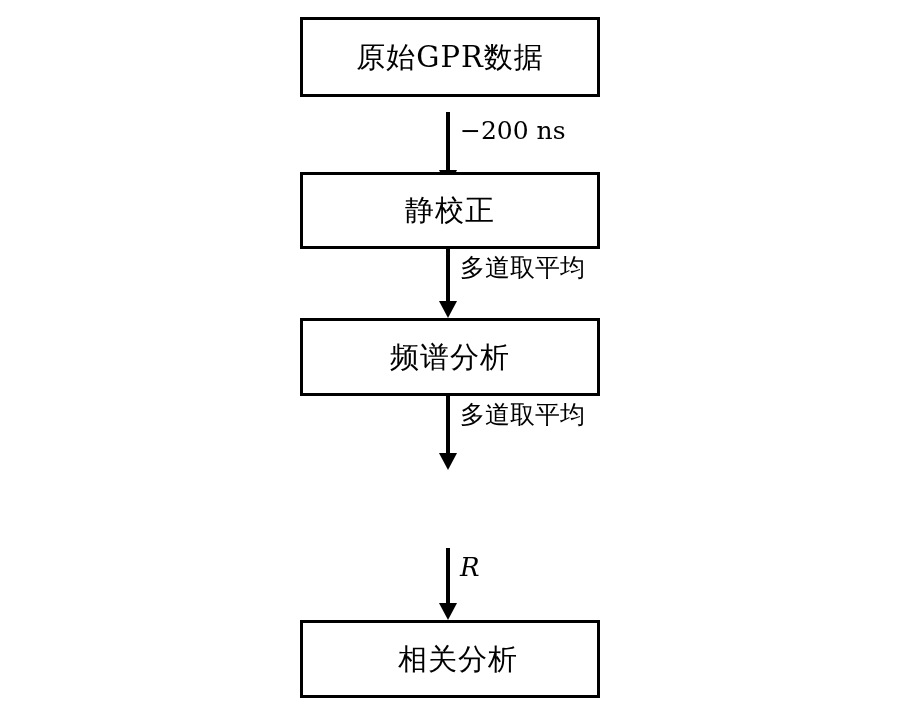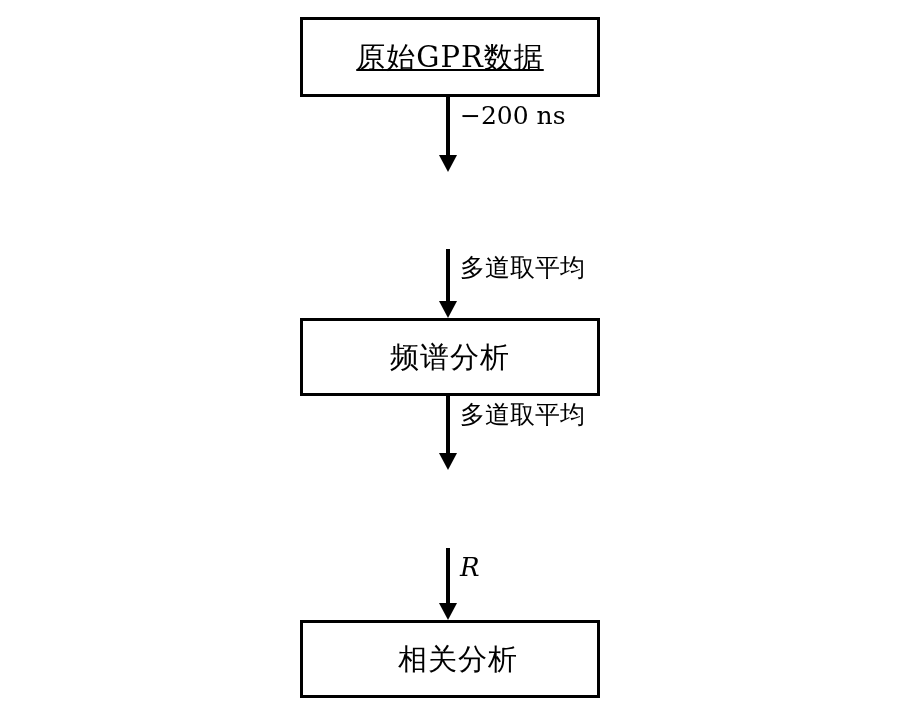--- a/index.html
+++ b/index.html
@@ -27,21 +27,21 @@
     justify-content: center;
   }
   .node-label {
     font-family: "DejaVu Serif", "Liberation Serif", serif;
     font-size: 29px;
     line-height: 1;
     color: #000000;
     letter-spacing: 1px;
     white-space: nowrap;
   }
-  #node-1 { top: 17px;  height: 80px; text-decoration: underline; }
+  #node-1 { top: 17px;  height: 80px; }
   #node-2 { top: 172px; height: 77px; }
   #node-3 { top: 318px; height: 78px; text-align: center; }
   #node-4 { top: 470px; height: 78px; }
   #node-5 { top: 620px; height: 78px; padding-left: 16px; }
 
   .connector {
     position: absolute;
     left: 446px;
     width: 4px;
   }
@@ -69,21 +69,21 @@
     font-family: "DejaVu Serif", "Liberation Serif", serif;
     font-size: 25px;
     line-height: 1;
     color: #000000;
     white-space: nowrap;
   }
   .edge-label.italic {
     font-style: italic;
     font-size: 26px;
   }
-  #conn-1 { top: 97px;  height: 75px; }
+  #conn-1 { top: 112px;  height: 75px; }
   #conn-1 .stem { height: 58px; }
   #conn-2 { top: 249px; height: 69px; }
   #conn-2 .stem { height: 52px; }
   #conn-3 { top: 396px; height: 74px; }
   #conn-3 .stem { height: 57px; }
   #conn-4 { top: 548px; height: 72px; }
   #conn-4 .stem { height: 55px; }
 </style>
 </head>
 <body>
@@ -93,20 +93,23 @@
   <div class="node" id="node-1">
     <span class="node-label">原始GPR数据</span>
   </div>
 
   <div class="connector" id="conn-1">
     <div class="stem"></div>
     <div class="head"></div>
     <span class="edge-label">−200 ns</span>
   </div>
 
+  <div class="node" id="node-2">
+    <span class="node-label">静校正</span>
+  </div>
 
   <div class="connector" id="conn-2">
     <div class="stem"></div>
     <div class="head"></div>
     <span class="edge-label">多道取平均</span>
   </div>
 
   <div class="node" id="node-3">
     <span class="node-label">频谱分析</span>
   </div>

